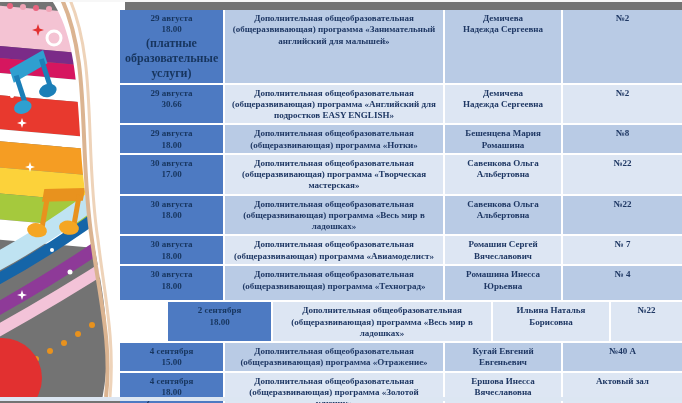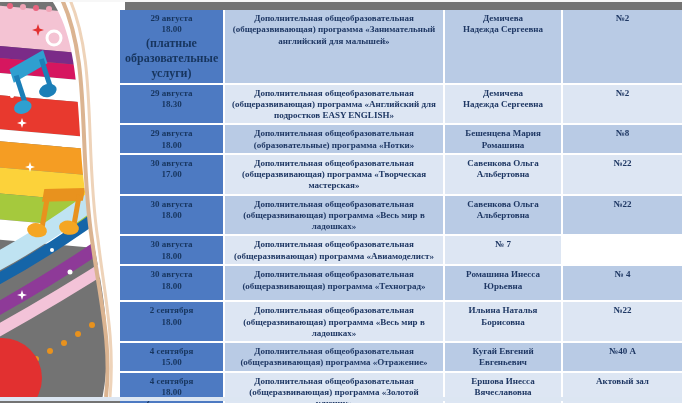--- a/index.html
+++ b/index.html
@@ -23,21 +23,21 @@
   .cell.date{background:#4d7ac2;color:#17355e;}
   .row:nth-child(odd)  .cell:not(.date){background:#b9cbe5;}
   .row:nth-child(even) .cell:not(.date){background:#dde6f3;}
   .row:nth-child(1){min-height:54px;}
   .row:nth-child(2){min-height:37px;}
   .row:nth-child(3){min-height:27px;}
   .row:nth-child(4){min-height:34px;}
   .row:nth-child(5){min-height:34px;}
   .row:nth-child(6){min-height:28px;}
   .row:nth-child(7){min-height:34px;}
-  .row:nth-child(8){min-height:34px;}
+  .row:nth-child(8){min-height:34px;margin-left:48px;}
   .row:nth-child(9){min-height:27px;}
   .row:nth-child(10){min-height:50px;}
   .dline{display:block;}
   .dline.note{font-size:12px;}
   .dline.note:empty{display:none;}
   .cell.teacher span{white-space:pre-line;}
   
   .bottom-band{position:absolute;left:0;right:0;top:397px;height:4px;background:#dce6f2;}
   .top-line{position:absolute;left:0;right:0;top:0;height:2px;background:#f7f7f7;}
 </style>
@@ -144,42 +144,42 @@
       <span>Демичева
 Надежда Сергеевна</span>
     </div>
     <div class="cell room">
       <span>№2</span>
     </div>
   </div>
       <div class="row">
     <div class="cell date">
       <span class="dline">29 августа</span>
-      <span class="dline">18.30</span>
+      <span class="dline">30.66</span>
 
     </div>
     <div class="cell program">
       <span>Дополнительная общеобразовательная (общеразвивающая) программа «Английский для подростков EASY ENGLISH»</span>
     </div>
     <div class="cell teacher">
       <span>Демичева
 Надежда Сергеевна</span>
     </div>
     <div class="cell room">
       <span>№2</span>
     </div>
   </div>
       <div class="row">
     <div class="cell date">
       <span class="dline">29 августа</span>
       <span class="dline">18.00</span>
 
     </div>
     <div class="cell program">
-      <span>Дополнительная общеобразовательная (образовательные) программа «Нотки»</span>
+      <span>Дополнительная общеобразовательная (общеразвивающая) программа «Нотки»</span>
     </div>
     <div class="cell teacher">
       <span>Бешенцева Мария
 Ромашина</span>
     </div>
     <div class="cell room">
       <span>№8</span>
     </div>
   </div>
       <div class="row">
@@ -217,20 +217,24 @@
     </div>
   </div>
       <div class="row">
     <div class="cell date">
       <span class="dline">30 августа</span>
       <span class="dline">18.00</span>
 
     </div>
     <div class="cell program">
       <span>Дополнительная общеобразовательная (общеразвивающая) программа «Авиамоделист»</span>
+    </div>
+    <div class="cell teacher">
+      <span>Ромашин Сергей
+Вячеславович</span>
     </div>
     <div class="cell room">
       <span>№ 7</span>
     </div>
   </div>
       <div class="row">
     <div class="cell date">
       <span class="dline">30 августа</span>
       <span class="dline">18.00</span>
 

